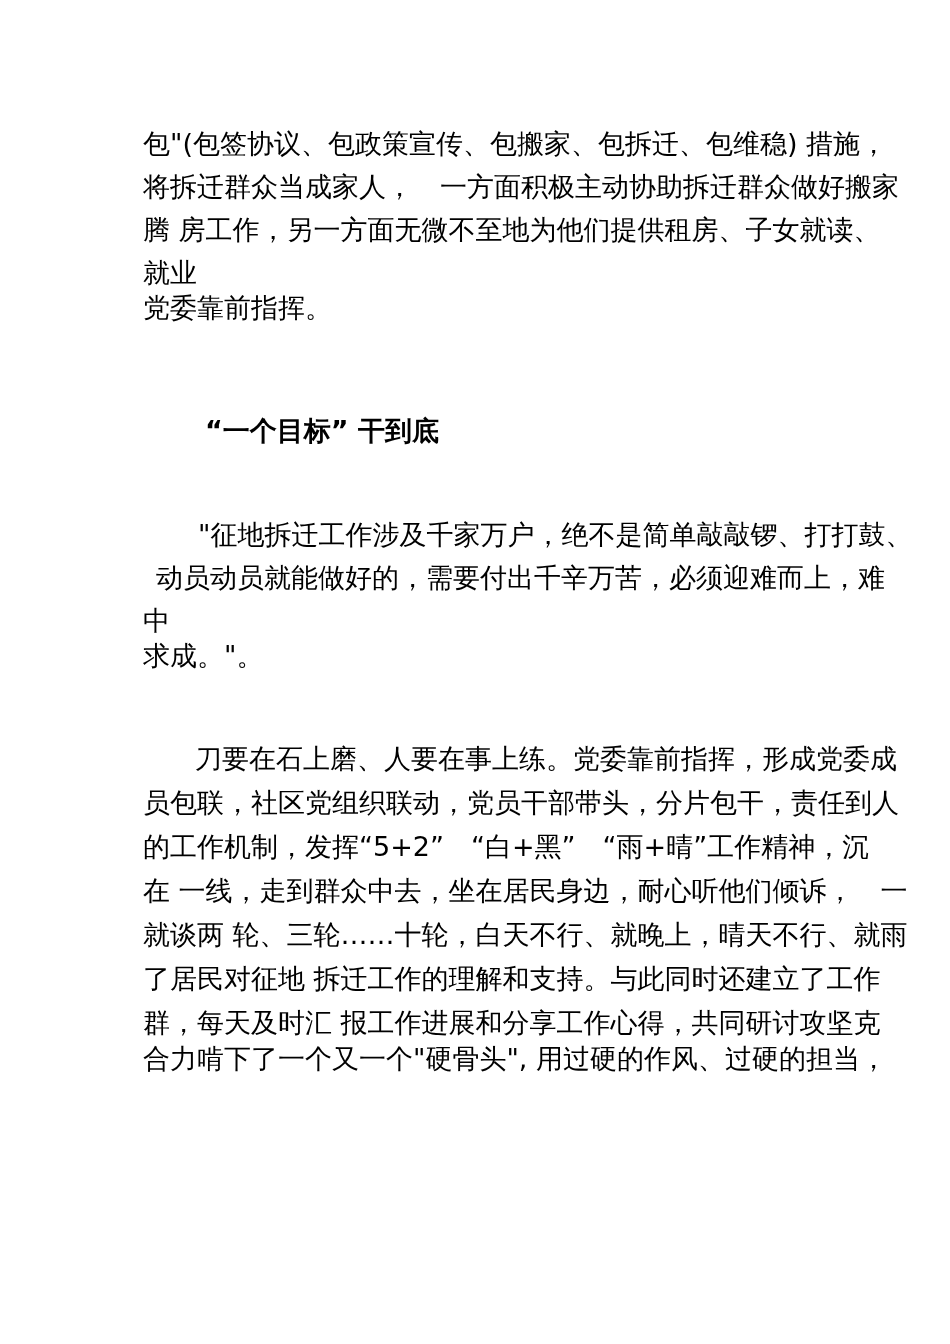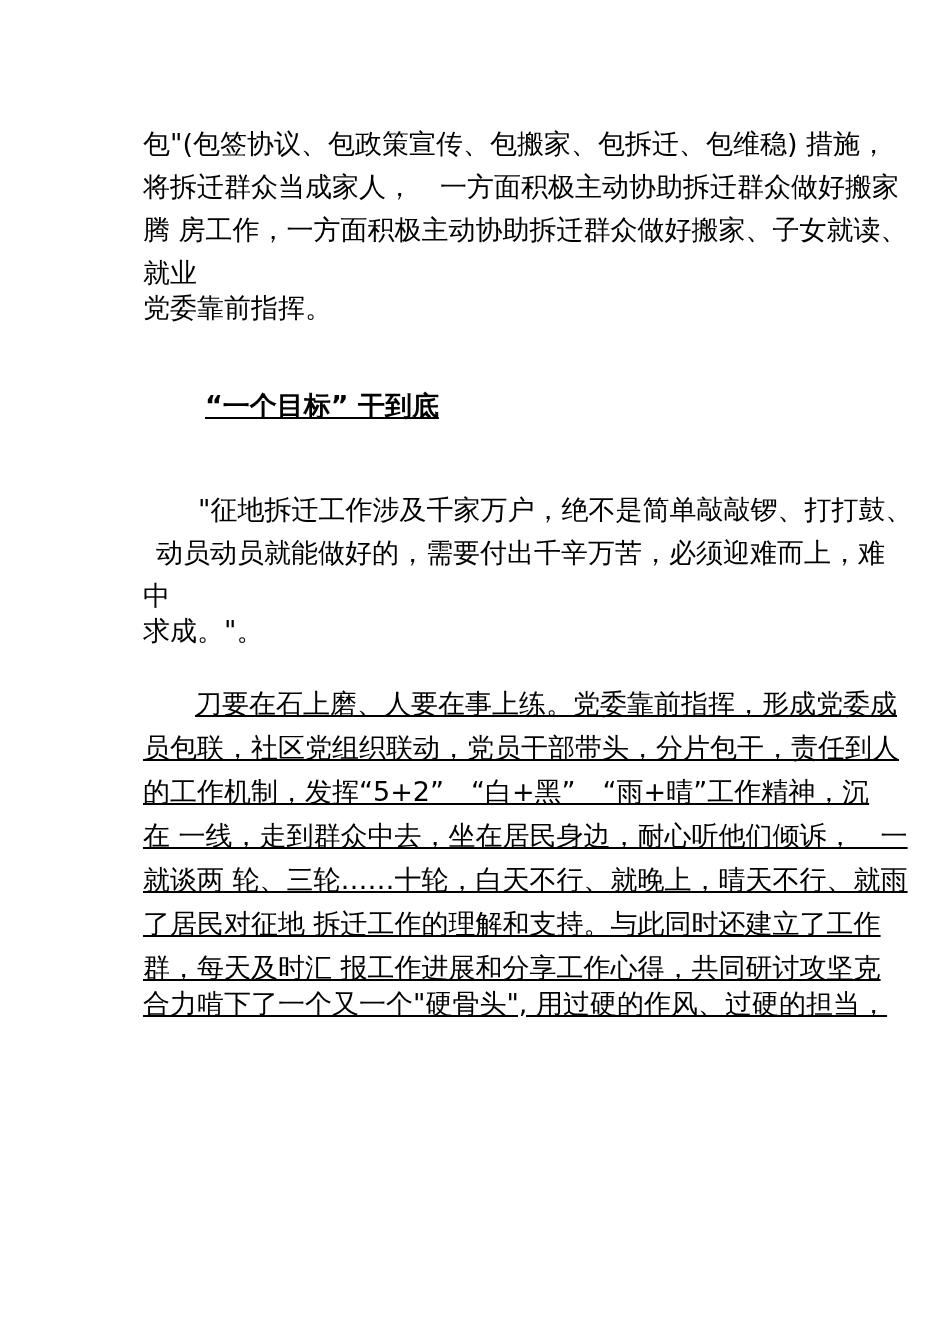--- a/index.html
+++ b/index.html
@@ -27,53 +27,51 @@
     height: 43px;
     line-height: 43px;
     white-space: pre;
     letter-spacing: 0;
   }
   
   .line.tight {
     margin-top: -8px;
   }
   .para-heading {
-    margin-top: 55px;
-    text-decoration: underline;
+    margin-top: 80px;
   }
   .para-heading .line {
     font-weight: bold;
     padding-left: 62px;
   }
   .para-quote {
     margin-top: 61px;
   }
   .para-quote .line.indent-2em { padding-left: 55px; }
   .para-quote .line.indent-half { padding-left: 13px; }
   .para-main {
-    margin-top: 30px;
-    text-decoration: underline;
+    margin-top: 60px;
   }
   .para-main .line {
     height: 44px;
     line-height: 44px;
   }
   .para-main .line.indent-2em { padding-left: 52px; }
   .para-main .line.tight { margin-top: -8px; }
 </style>
 </head>
 <body>
 
 <div class="page">
   <div class="content">
 
     <div class="para-intro">
       <div class="line">包"(包签协议、包政策宣传、包搬家、包拆迁、包维稳) 措施，</div>
       <div class="line">将拆迁群众当成家人，　一方面积极主动协助拆迁群众做好搬家</div>
-      <div class="line">腾 房工作，一方面积极主动协助拆迁群众做好搬家、子女就读、</div>
+      <div class="line">腾 房工作，另一方面无微不至地为他们提供租房、子女就读、</div>
       <div class="line">就业</div>
       <div class="line tight">党委靠前指挥。</div>
     </div>
 
     <div class="para-heading">
       <div class="line">“一个目标” 干到底</div>
     </div>
 
     <div class="para-quote">
       <div class="line indent-2em">"征地拆迁工作涉及千家万户，绝不是简单敲敲锣、打打鼓、</div>

